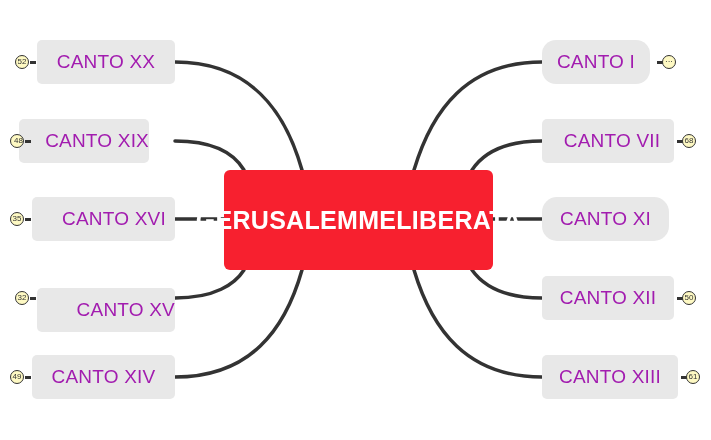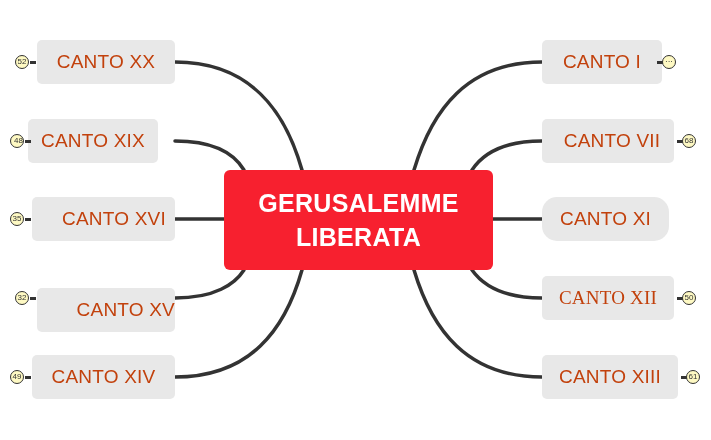--- a/index.html
+++ b/index.html
@@ -4,27 +4,27 @@
   <style>
     html, body { margin: 0; padding: 0; background: #ffffff; }
     body { width: 711px; height: 440px; position: relative; overflow: hidden;
            font-family: "Liberation Sans", "DejaVu Sans", sans-serif; }
     #canvas { position: absolute; left: 0; top: 0; width: 711px; height: 440px; }
     svg.links { position: absolute; left: 0; top: 0; width: 711px; height: 440px; }
     .node {
       position: absolute; height: 44px; box-sizing: border-box;
       background: #E8E8E8; border-radius: 5px;
       display: flex; align-items: center; justify-content: center;
-      color: #c2410c; font-size: 19px; letter-spacing: 0.2px;
+      color: #a21caf; font-size: 19px; letter-spacing: 0.2px;
       cursor: pointer; white-space: nowrap;
     }
     .central {
       position: absolute; left: 224px; top: 170px; width: 269px; height: 100px;
       background: #F7202F; border-radius: 6px; box-sizing: border-box;
-      display: flex; flex-direction: column; align-items: center; justify-content: center;
+      display: flex; align-items: center; justify-content: center;
       color: #ffffff; font-weight: bold; font-size: 25px; line-height: 34px;
       letter-spacing: 0.3px; cursor: pointer;
     }
     .badge {
       position: absolute; width: 14px; height: 14px; box-sizing: border-box;
       border: 1px solid #333; border-radius: 50%; background: #fef9c3;
       font-size: 8px; color: #333; display: flex; align-items: center; justify-content: center;
       cursor: pointer; line-height: 1;
     }
     .badge-stub { position: absolute; height: 3px; width: 6px; background: #333; }
@@ -57,21 +57,21 @@
   </div>
 
   <div class="node" style="left:37px; top:40px; width:138px;">
     <span>CANTO XX</span>
   </div>
   <div class="badge-stub" style="left:30px; top:61px;"></div>
   <div class="badge" style="left:15px; top:55px;">
     <span>52</span>
   </div>
 
-  <div class="node" style="left:28px; top:119px; width:130px;">
+  <div class="node" style="left:19px; top:119px; width:130px;justify-content:flex-end;">
     <span>CANTO XIX</span>
   </div>
   <div class="badge-stub" style="left:25px; top:140px;"></div>
   <div class="badge" style="left:10px; top:134px;justify-content:flex-end;">
     <span>48</span>
   </div>
 
   <div class="node" style="left:32px; top:197px; width:143px;padding-left:21px;">
     <span>CANTO XVI</span>
   </div>
@@ -89,41 +89,41 @@
   </div>
 
   <div class="node" style="left:32px; top:355px; width:143px;">
     <span>CANTO XIV</span>
   </div>
   <div class="badge-stub" style="left:25px; top:376px;"></div>
   <div class="badge" style="left:10px; top:370px;align-items:center;">
     <span>49</span>
   </div>
 
-  <div class="node" style="left:542px; top:40px; width:120px;">
+  <div class="node" style="left:542px; top:40px; width:108px;border-radius:14px;">
     <span>CANTO I</span>
   </div>
   <div class="badge-stub" style="left:657px; top:61px;"></div>
   <div class="badge" style="left:662px; top:55px;">
     <span>···</span>
   </div>
 
   <div class="node" style="left:542px; top:119px; width:132px;padding-left:8px;">
     <span>CANTO VII</span>
   </div>
   <div class="badge-stub" style="left:677px; top:140px;"></div>
   <div class="badge" style="left:682px; top:134px;">
     <span>68</span>
   </div>
 
   <div class="node" style="left:542px; top:197px; width:127px;border-radius:15px;">
     <span>CANTO XI</span>
   </div>
 
-  <div class="node" style="left:542px; top:276px; width:132px;font-family:Liberation Serif, serif;">
+  <div class="node" style="left:542px; top:276px; width:132px;">
     <span>CANTO XII</span>
   </div>
   <div class="badge-stub" style="left:677px; top:297px;"></div>
   <div class="badge" style="left:682px; top:291px;">
     <span>50</span>
   </div>
 
   <div class="node" style="left:542px; top:355px; width:136px;">
     <span>CANTO XIII</span>
   </div>

